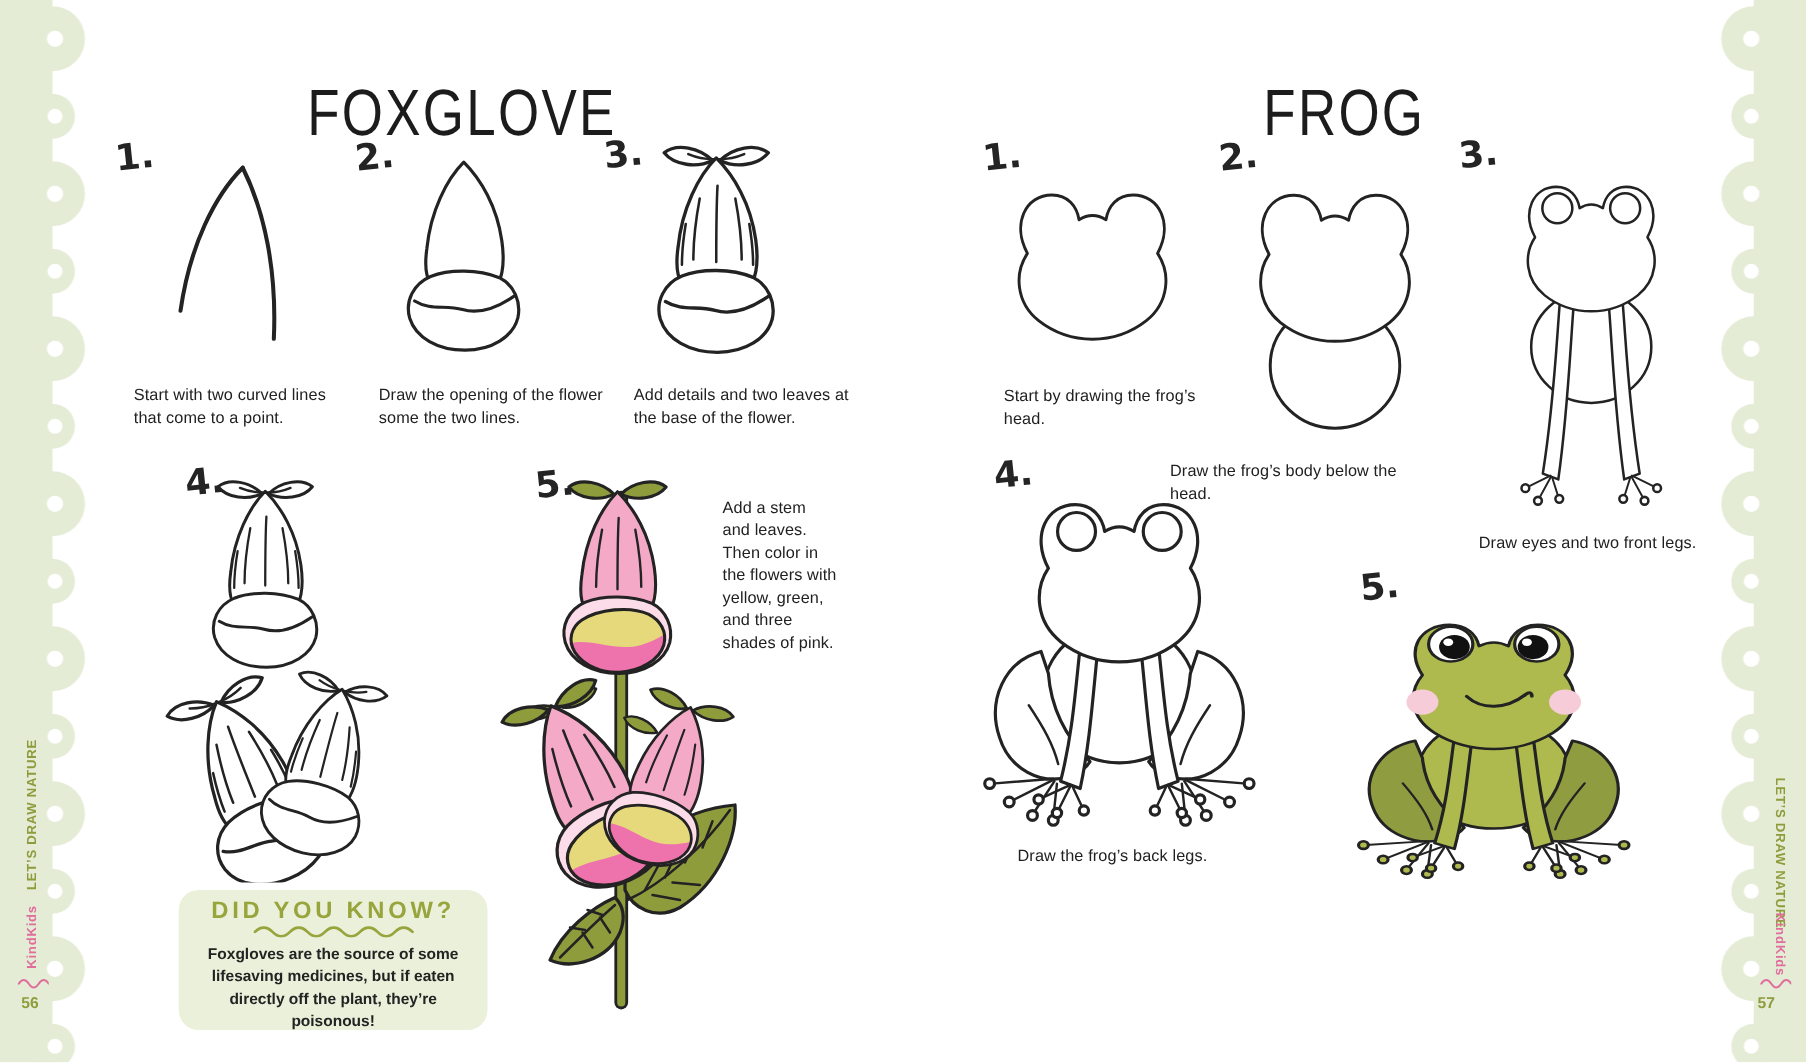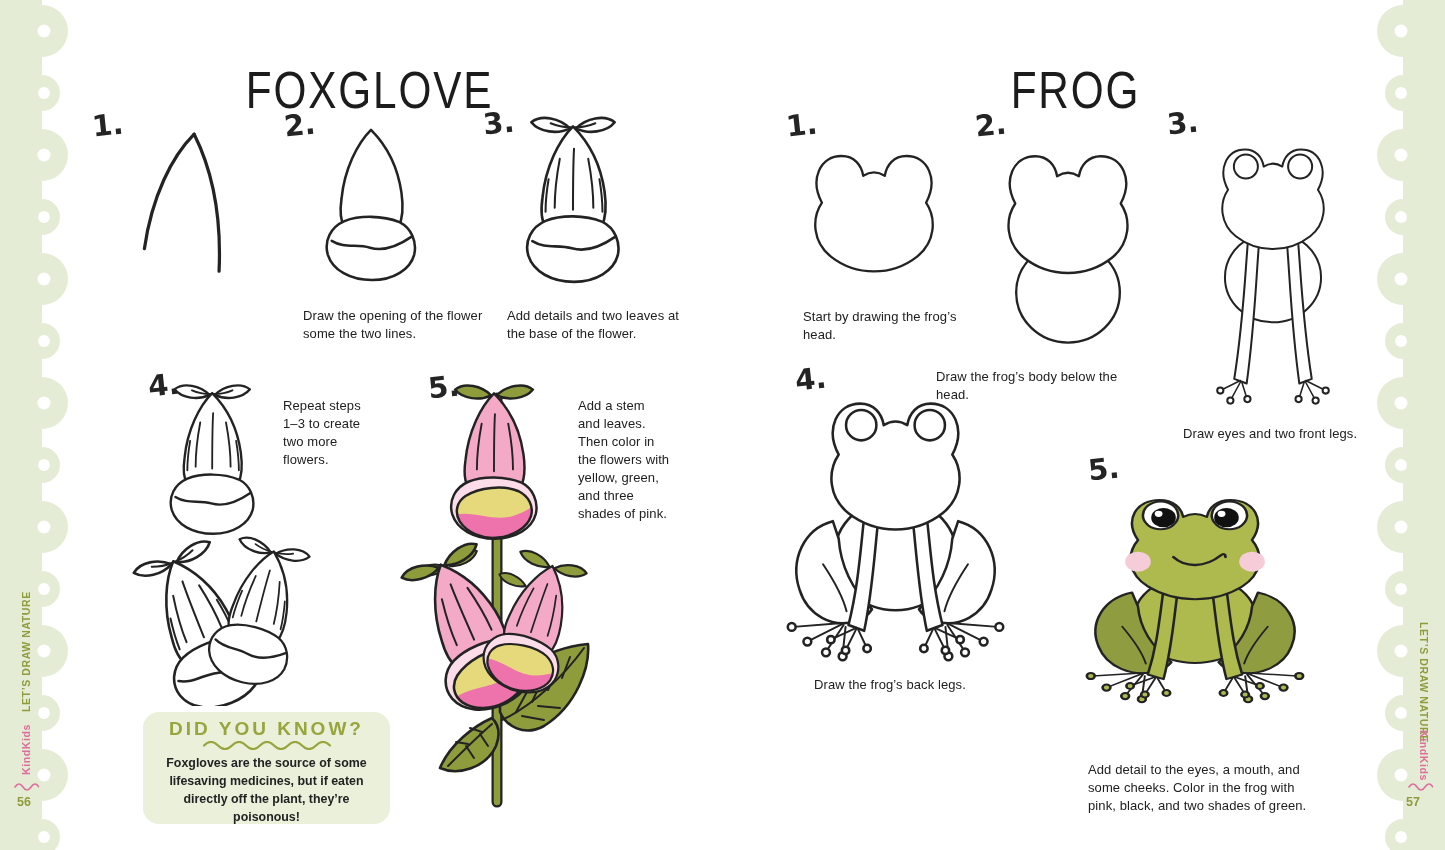--- a/index.html
+++ b/index.html
@@ -124,40 +124,40 @@
     </svg>
   <span class="pagenum" style="left:1406px;top:795px">57</span>
 
   <h1 class="title" style="left:170px;top:28px"><span>FOXGLOVE</span></h1>
 
   <span class="step-num" style="left:92px;top:108px">1.</span>
   <svg class="drawing" style="left:122px;top:124px" width="112" height="156" viewBox="0 0 90 125">
     <path class="ln nofill" d="M58,8 C40,26 24,58 18,100"></path>
     <path class="ln nofill" d="M58,8 C72,36 80,74 78,118"></path>
   </svg>
+  <p class="caption" style="left:107px;top:294px;width:175px">Start with two curved lines that come to a point.</p>
 
   <span class="step-num" style="left:284px;top:108px">2.</span>
   <svg class="drawing" style="left:312px;top:118px" width="118" height="167" viewBox="0 0 120 170">
     <use href="#fx-basic"></use>
   </svg>
   <p class="caption" style="left:303px;top:294px;width:180px">Draw the opening of the flower some the two lines.</p>
 
   <span class="step-num" style="left:483px;top:106px">3.</span>
   <svg class="drawing" style="left:512px;top:110px" width="122" height="177" viewBox="0 -4 120 174">
     <use href="#fx-full"></use>
   </svg>
   <p class="caption" style="left:507px;top:294px;width:180px">Add details and two leaves at the base of the flower.</p>
 
   <span class="step-num" style="left:148px;top:368px">4.</span>
   <svg class="drawing" style="left:112px;top:376px" width="210" height="330" viewBox="0 -4 210 330">
     <use href="#fx-full" transform="translate(45,2) scale(0.92)"></use>
     <use href="#fx-full" transform="translate(8,168) rotate(-22,60,30)"></use>
     <use href="#fx-full" transform="translate(104,162) rotate(14,60,30) scale(0.88)"></use>
   </svg>
-  <p class="caption" style="left:283px;top:384px;width:85px">Repeat steps 1–3 to create two more flowers.</p>
 
   <span class="step-num" style="left:428px;top:370px">5.</span>
   <svg class="drawing" style="left:392px;top:376px" width="215" height="435" viewBox="0 0 215 435">
     <line x1="105" y1="22" x2="105" y2="426" stroke="#232323" stroke-width="11" stroke-linecap="round"></line>
     <line x1="105" y1="22" x2="105" y2="426" stroke="#8f9c3c" stroke-width="6.5" stroke-linecap="round"></line>
     <path class="ln" fill="#8f9c3c" d="M108,330 C118,300 150,272 196,268 C198,292 184,330 152,350 C132,361 114,350 108,336 Z"></path>
     <path class="thin" d="M110,344 C140,330 172,300 192,272"></path>
     <path class="thin" d="M124,336 L136,314"></path>
       <path class="thin" d="M140,326 L152,300"></path>
     <path class="thin" d="M156,314 L166,290"></path>
@@ -308,16 +308,15 @@
     <circle class="ln" fill="#ffffff" cx="85" cy="38" r="18"></circle>
     <circle class="ln" fill="#ffffff" cx="155" cy="38" r="18"></circle>
     <circle fill="#111111" cx="88" cy="41" r="12.5"></circle>
     <circle fill="#111111" cx="152" cy="41" r="12.5"></circle>
     <circle fill="#ffffff" cx="83" cy="36" r="4"></circle>
     <circle fill="#ffffff" cx="147" cy="36" r="4"></circle>
     <circle fill="#f6ccd9" cx="62" cy="98" r="13"></circle>
     <circle fill="#f6ccd9" cx="178" cy="98" r="13"></circle>
     <path d="M98,92 C110,106 130,106 146,90 C149,87 151,88 151,92" stroke="#232323" stroke-width="3" fill="none" stroke-linecap="round"></path>
   </svg>
-  <p class="caption" style="left:1088px;top:748px;width:225px">Add detail to the eyes, a mouth, and some cheeks. Color in the frog with pink, black, and two shades of green.</p>
 
 
 </div>
 
 </body></html>

